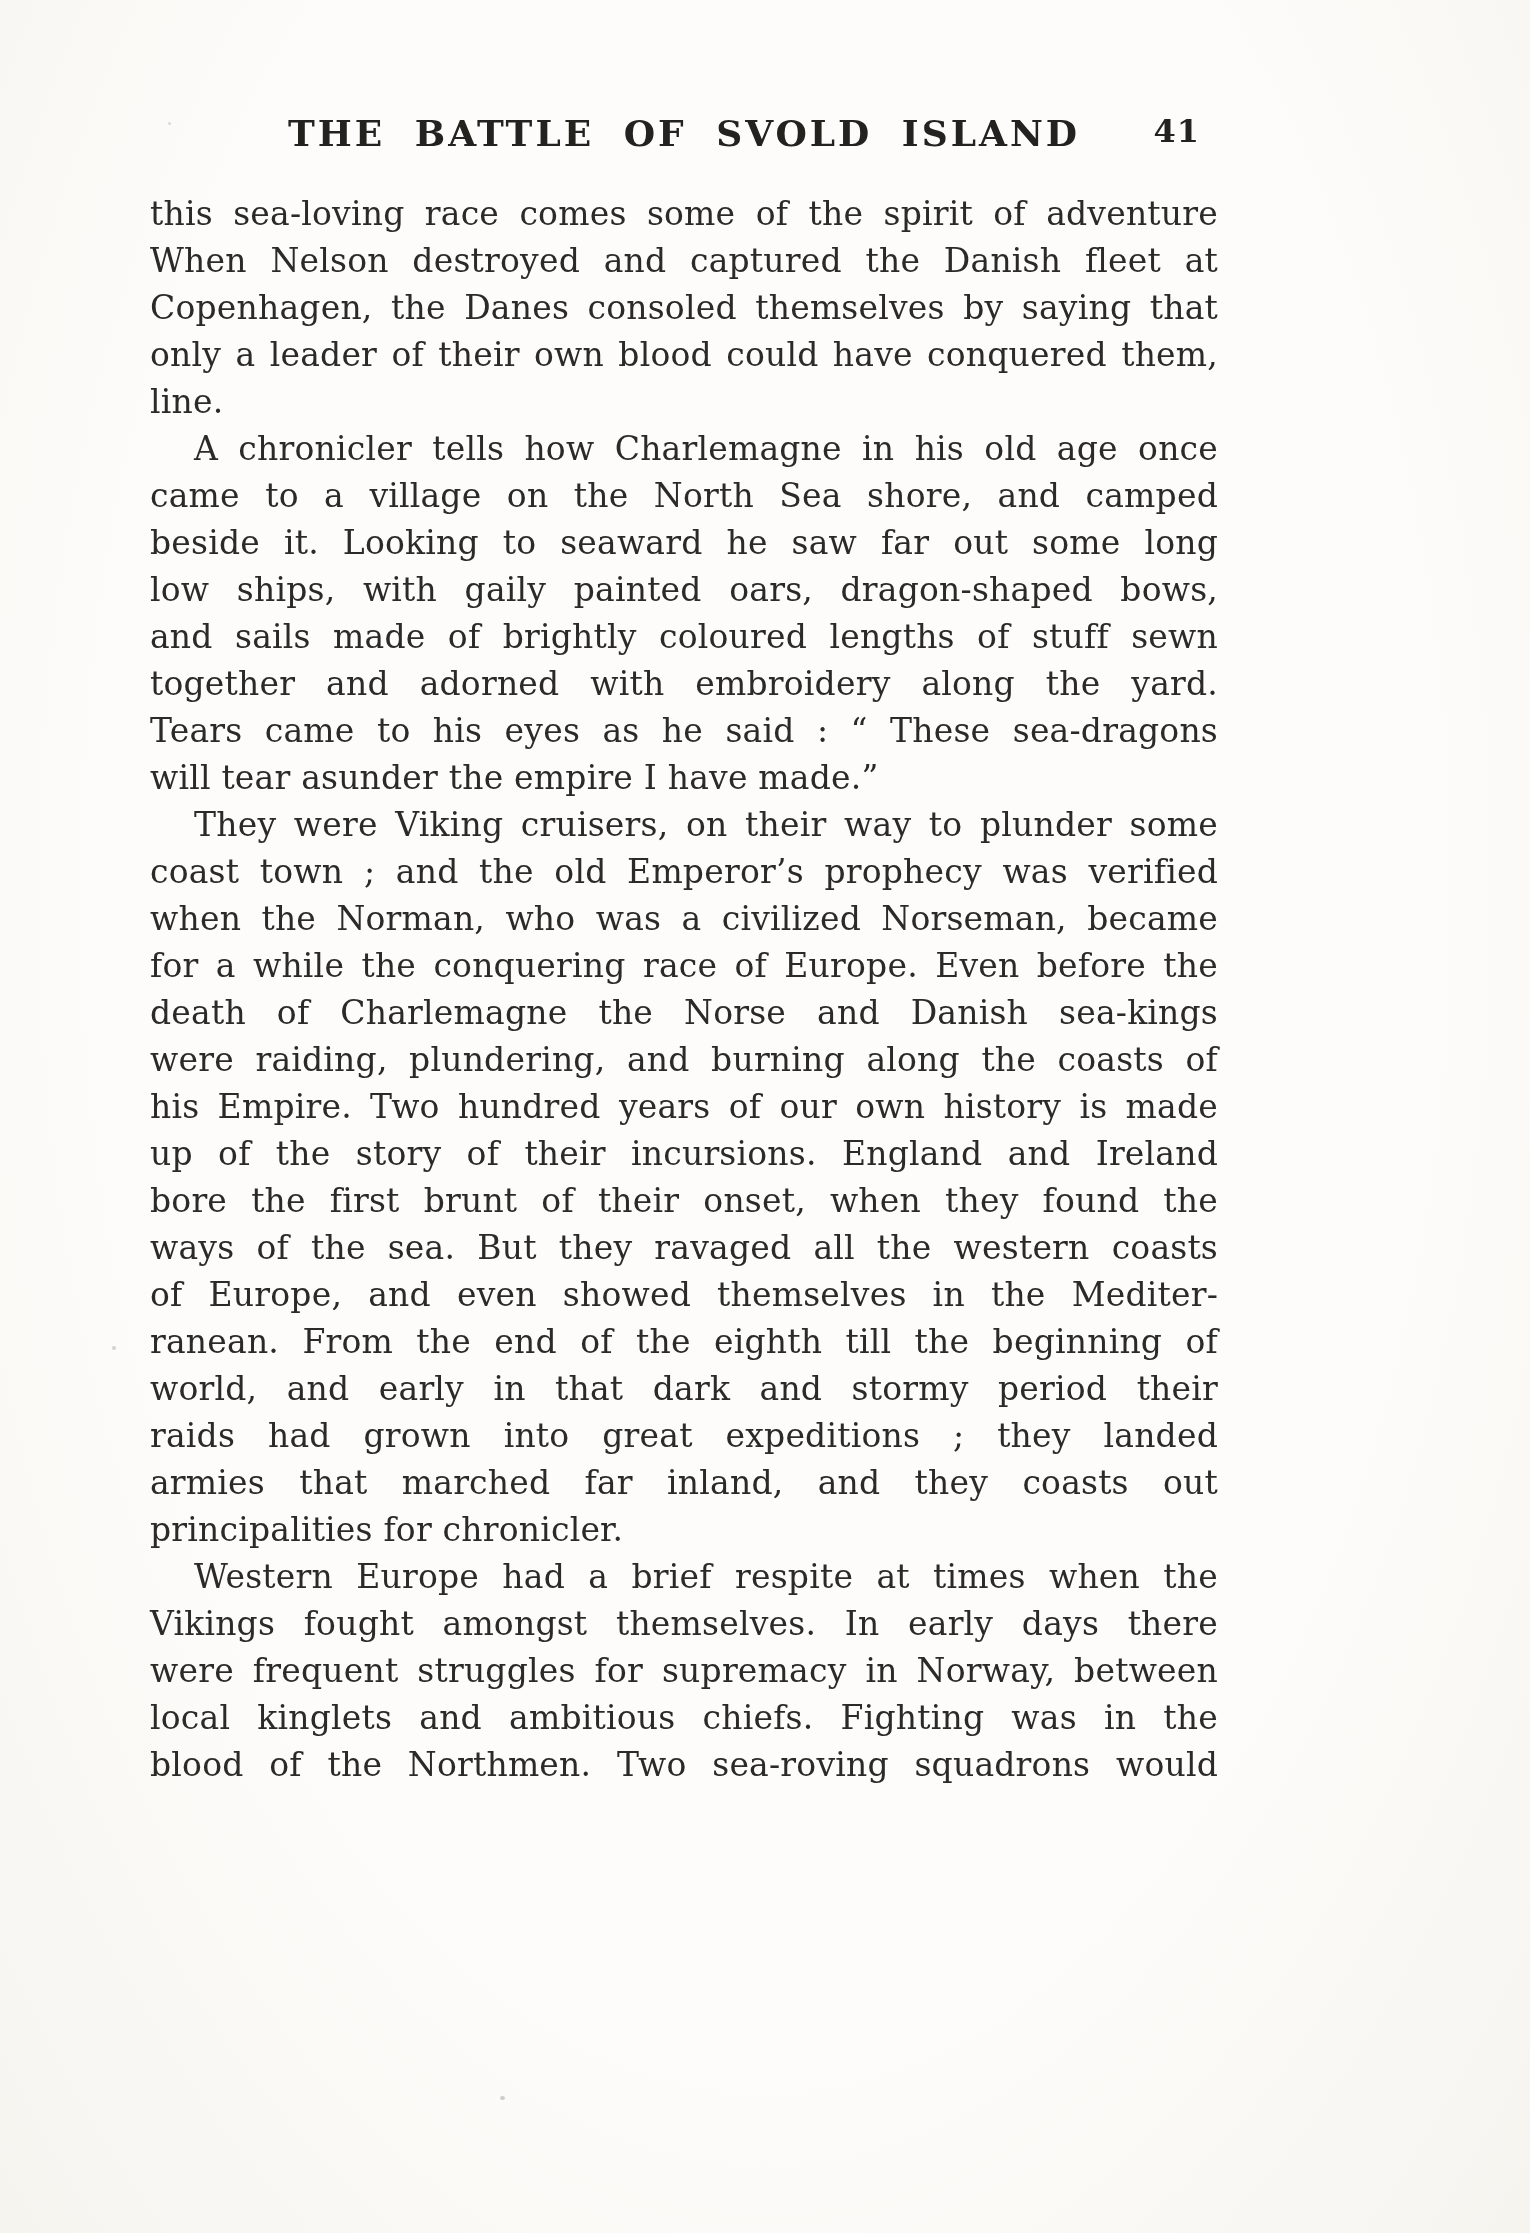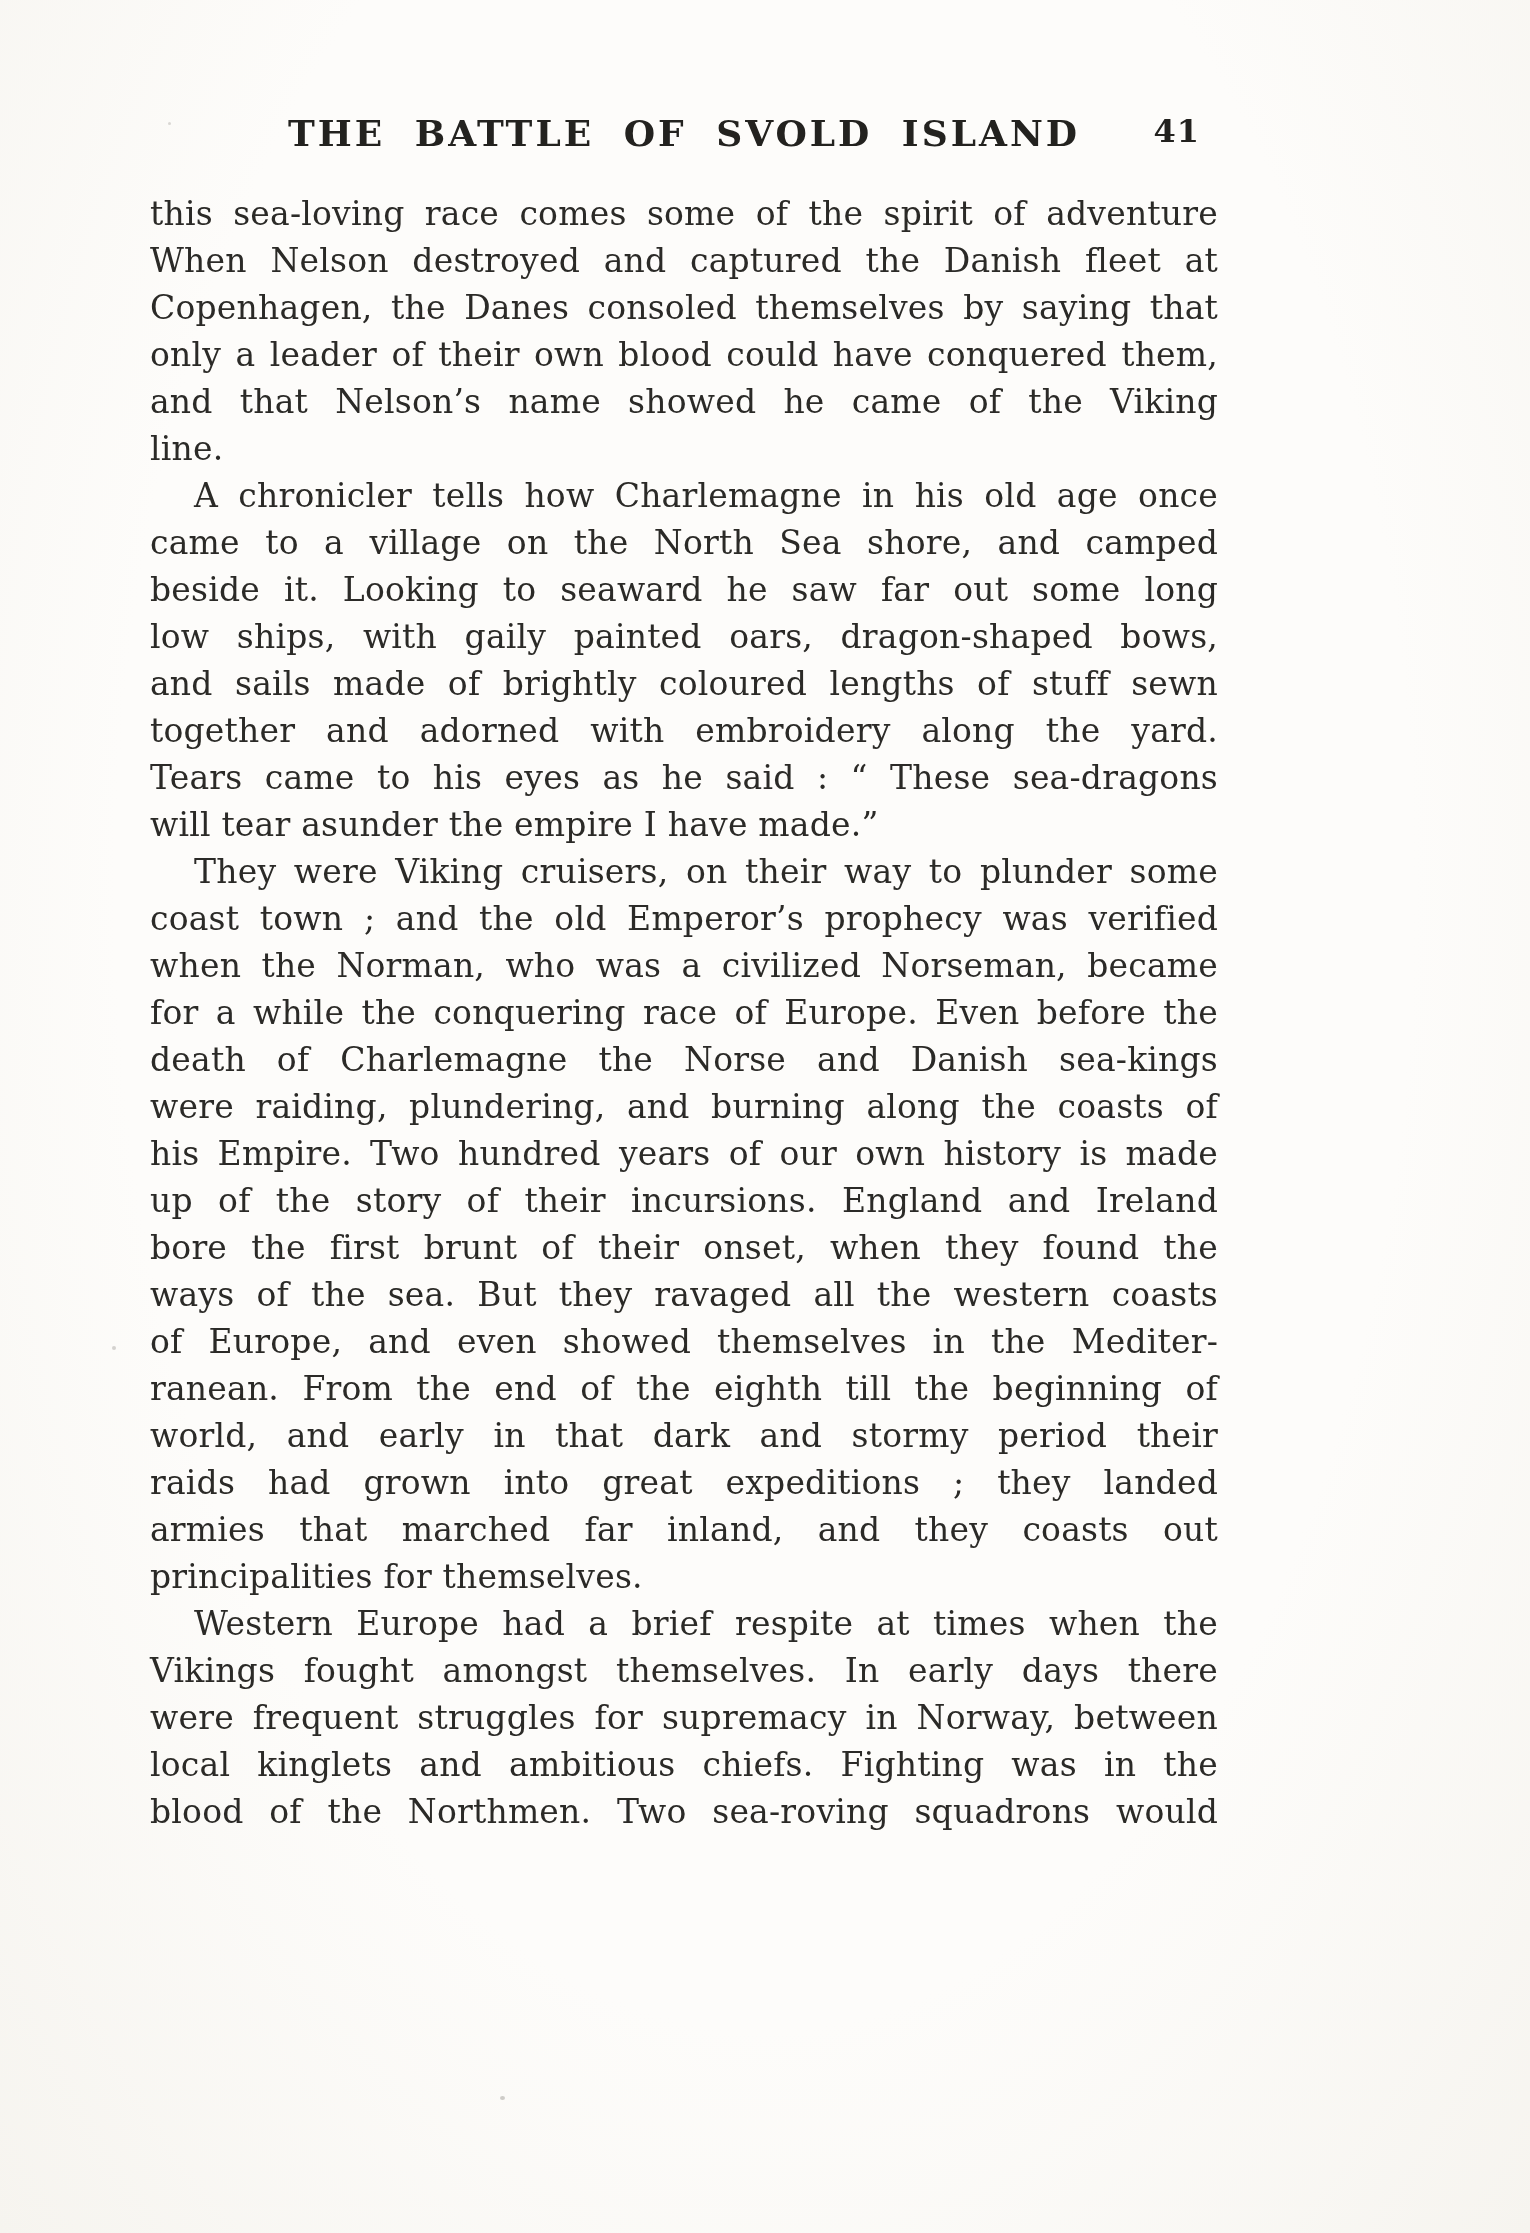--- a/index.html
+++ b/index.html
@@ -85,21 +85,20 @@
     <div class="running-head">
       <span class="title">THE BATTLE OF SVOLD ISLAND</span>
       <span class="folio">41</span>
     </div>
     <div id="paragraphs">
         <div class="paragraph">
           <div class="line">this sea-loving race comes some of the spirit of adventure</div>
           <div class="line">When Nelson destroyed and captured the Danish fleet at</div>
           <div class="line">Copenhagen, the Danes consoled themselves by saying that</div>
           <div class="line">only a leader of their own blood could have conquered them,</div>
-          <div class="line">and that Nelson’s name showed he came of the Viking</div>
           <div class="line no-justify">line.</div>
         </div>
         <div class="paragraph">
           <div class="line indent">A chronicler tells how Charlemagne in his old age once</div>
           <div class="line">came to a village on the North Sea shore, and camped</div>
           <div class="line">beside it.  Looking to seaward he saw far out some long</div>
           <div class="line">low ships, with gaily painted oars, dragon-shaped bows,</div>
           <div class="line">and sails made of brightly coloured lengths of stuff sewn</div>
           <div class="line">together and adorned with embroidery along the yard.</div>
           <div class="line">Tears came to his eyes as he said : “ These sea-dragons</div>
@@ -114,21 +113,21 @@
           <div class="line">were raiding, plundering, and burning along the coasts of</div>
           <div class="line">his Empire.  Two hundred years of our own history is made</div>
           <div class="line">up of the story of their incursions.  England and Ireland</div>
           <div class="line">bore the first brunt of their onset, when they found the</div>
           <div class="line">ways of the sea.  But they ravaged all the western coasts</div>
           <div class="line">of Europe, and even showed themselves in the Mediter-</div>
           <div class="line">ranean.  From the end of the eighth till the beginning of</div>
           <div class="line">world, and early in that dark and stormy period their</div>
           <div class="line">raids had grown into great expeditions ;  they landed</div>
           <div class="line">armies that marched far inland, and they coasts out</div>
-          <div class="line no-justify">principalities for themselves.</div>
+          <div class="line no-justify">principalities for chronicler.</div>
         </div>
         <div class="paragraph">
           <div class="line indent">Western Europe had a brief respite at times when the</div>
           <div class="line">Vikings fought amongst themselves.  In early days there</div>
           <div class="line">were frequent struggles for supremacy in Norway, between</div>
           <div class="line">local kinglets and ambitious chiefs.  Fighting was in the</div>
           <div class="line">blood of the Northmen.  Two sea-roving squadrons would</div>
         </div>
       </div>
   </div>

